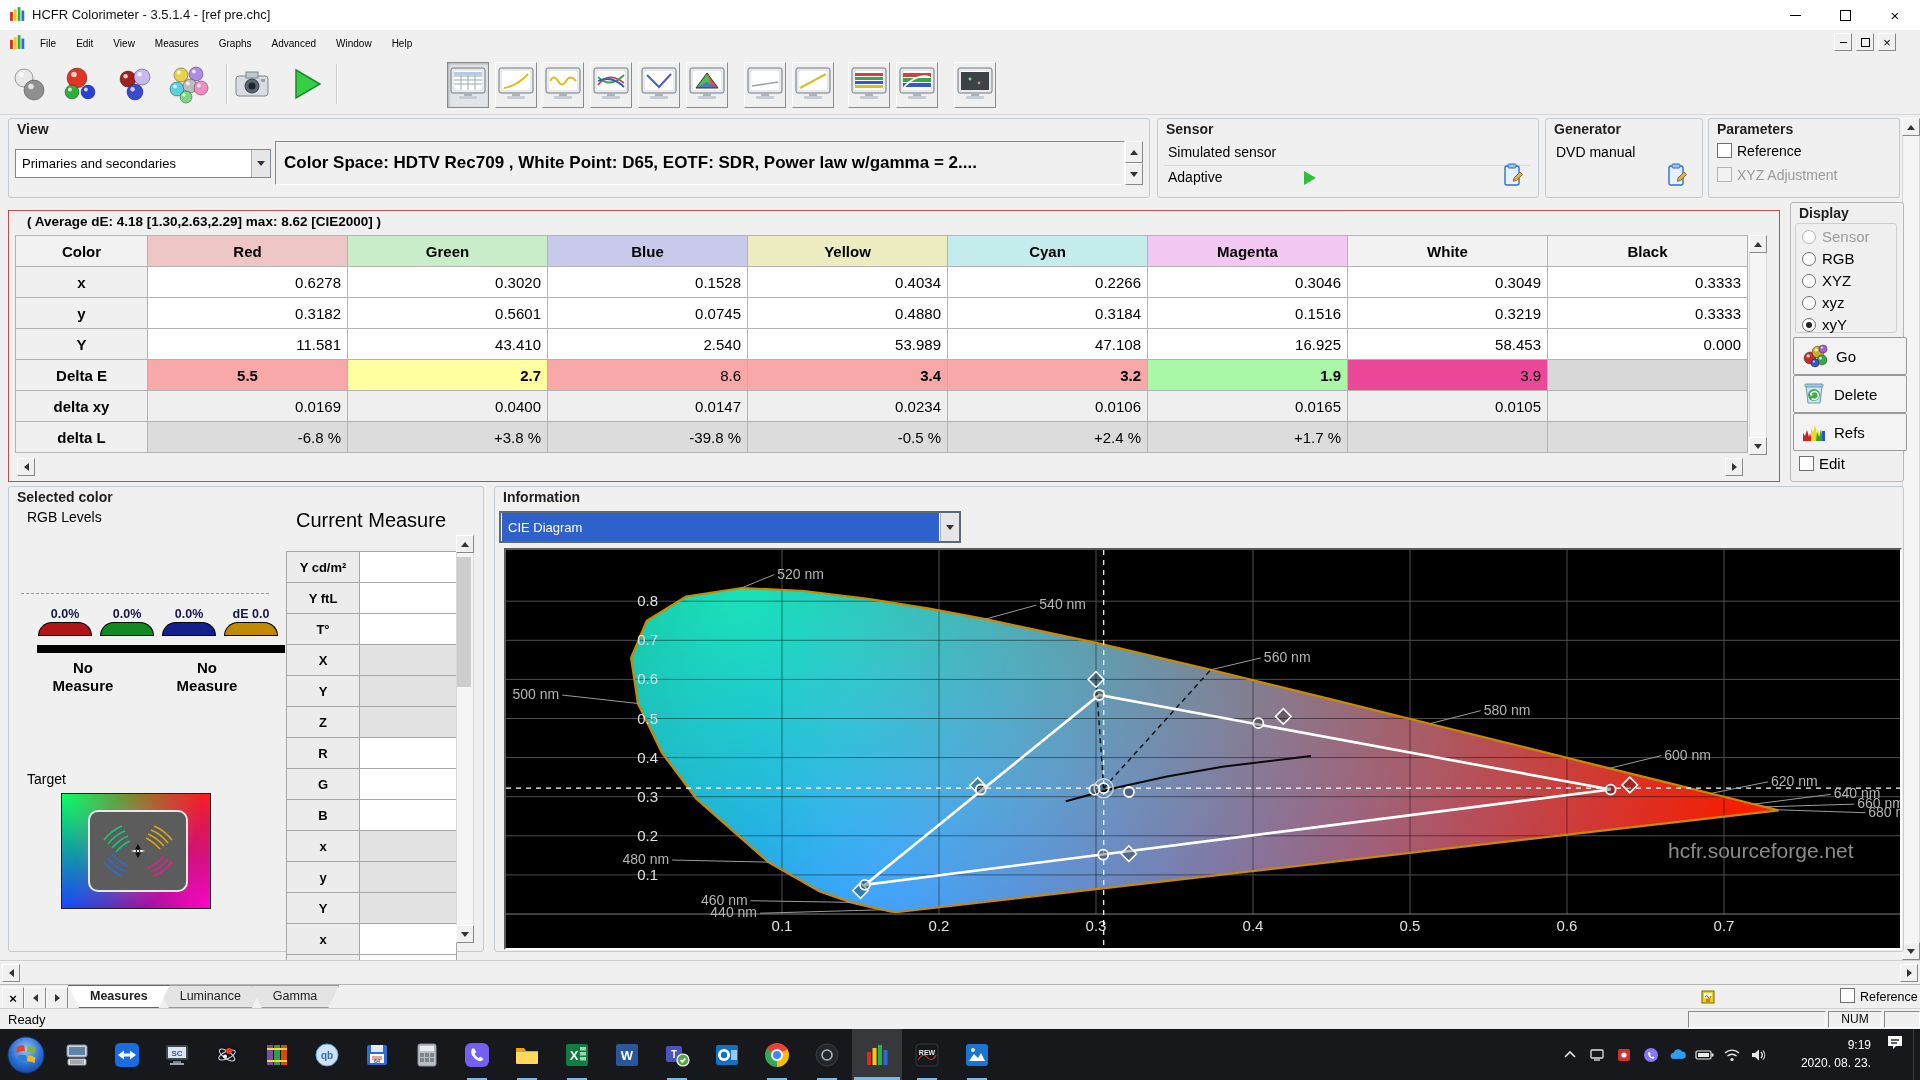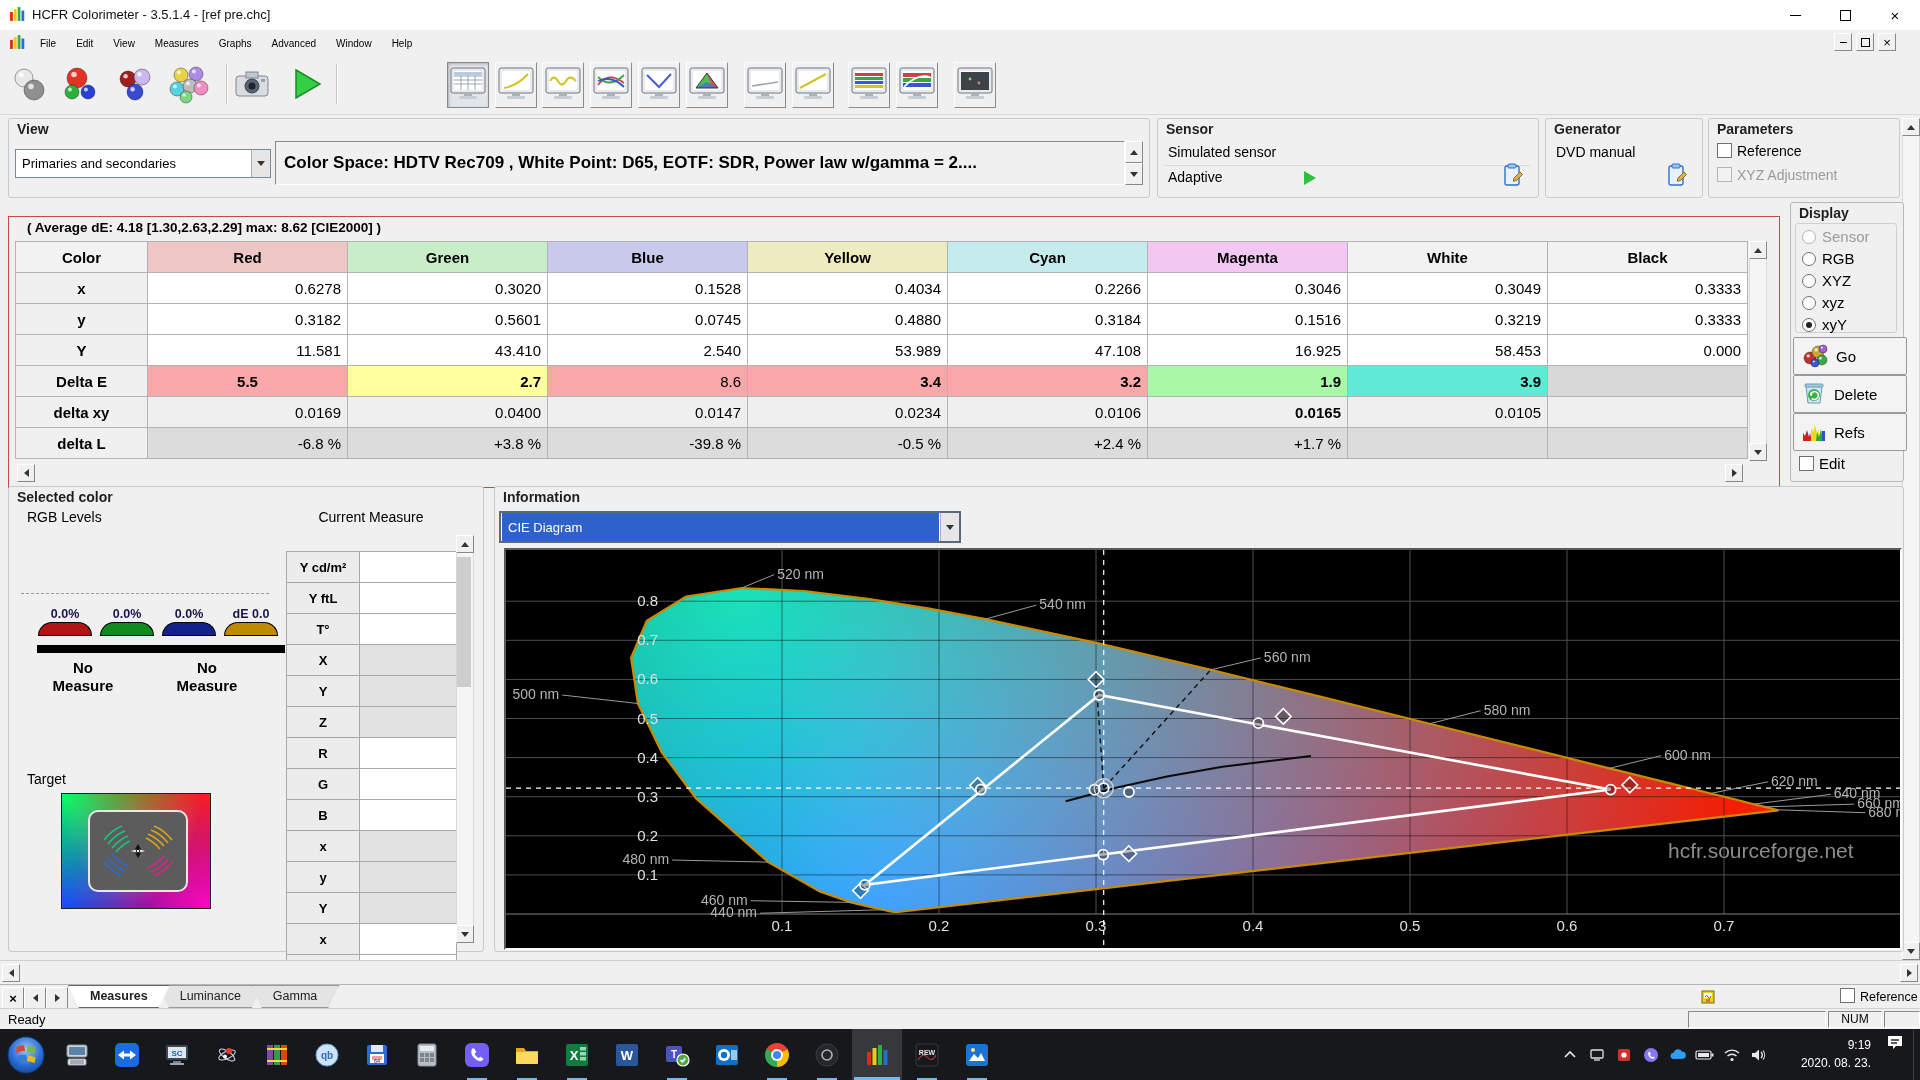--- a/index.html
+++ b/index.html
@@ -28,21 +28,21 @@
   .tri-l{width:0;height:0;border-top:4px solid transparent;border-bottom:4px solid transparent;border-right:5px solid #333}
   .tri-r{width:0;height:0;border-top:4px solid transparent;border-bottom:4px solid transparent;border-left:5px solid #333}
   .sunken{border-top:1px solid #8a8a8a;border-left:1px solid #8a8a8a;border-bottom:1px solid #fff;border-right:1px solid #fff;background:#f0f0f0}
   .sbtn{position:absolute;width:16px;height:16px;background:#f0f0f0;border-top:1px solid #fff;border-left:1px solid #fff;border-right:1px solid #888;border-bottom:1px solid #888;display:flex;align-items:center;justify-content:center}
   .chk{display:inline-block;width:13px;height:13px;background:#fff;border:1px solid #707070;vertical-align:-2px;margin-right:5px}
   .chk.dis{border-color:#b5b5b5;background:#f2f2f2}
   .radio{display:inline-block;width:12px;height:12px;border-radius:50%;background:#fff;border:1px solid #707070;vertical-align:-2px;margin-right:6px;position:relative}
   .radio.sel::after{content:"";position:absolute;left:3px;top:3px;width:6px;height:6px;border-radius:50%;background:#222}
   .radio.dis{border-color:#b5b5b5}
   
-  #measuresBox{left:8px;top:216px;width:1770px;height:270px;background:#f0f0f0;border:1px solid #c24b4b}
+  #measuresBox{left:8px;top:210px;width:1770px;height:270px;background:#f0f0f0;border:1px solid #c24b4b}
   #avgLine{position:absolute;left:18px;top:3px;font-weight:bold;font-size:13.5px}
   #mtable{position:absolute;left:6px;top:24px;border-collapse:collapse;table-layout:fixed}
   #mtable td,#mtable th{border:1px solid #b3b3b3;height:30px;font-size:15px;padding:0 6px;overflow:hidden}
   #mtable th{font-weight:bold;text-align:center}
   #mtable td.lab{font-weight:bold;text-align:center;background:#f0f0f0}
   #mtable td.val{text-align:right;background:#fff}
   
   .pushbtn{position:absolute;left:2px;width:106px;height:36px;background:#f3f3f3;border:1px solid #9a9a9a;border-radius:2px;display:flex;align-items:center;gap:6px;padding-left:6px;font-size:15px}
   
   #cmtable{position:absolute;border-collapse:collapse}
@@ -427,31 +427,31 @@
           <td class="val" style="">0.000</td>
         </tr>
         <tr>
           <td class="lab">Delta E</td>
           <td class="val" style="background:#f8a8a8;font-weight:bold;text-align:center;">5.5</td>
           <td class="val" style="background:#ffffa0;font-weight:bold;">2.7</td>
           <td class="val" style="background:#f8a8a8;font-weight:normal;">8.6</td>
           <td class="val" style="background:#f8a8a8;font-weight:bold;">3.4</td>
           <td class="val" style="background:#f8a8a8;font-weight:bold;">3.2</td>
           <td class="val" style="background:#a8f8a8;font-weight:bold;">1.9</td>
-          <td class="val" style="background:#5eead4;font-weight:bold;">3.9</td>
+          <td class="val" style="background:#ec4899;font-weight:normal;">3.9</td>
           <td class="val" style="background:#d8d8d8;font-weight:bold;"></td>
         </tr>
         <tr>
           <td class="lab">delta xy</td>
           <td class="val" style="background:#efefef;">0.0169</td>
           <td class="val" style="background:#efefef;">0.0400</td>
           <td class="val" style="background:#efefef;">0.0147</td>
           <td class="val" style="background:#efefef;">0.0234</td>
           <td class="val" style="background:#efefef;">0.0106</td>
-          <td class="val" style="background:#efefef;font-weight:bold;">0.0165</td>
+          <td class="val" style="background:#efefef;">0.0165</td>
           <td class="val" style="background:#efefef;">0.0105</td>
           <td class="val" style="background:#efefef;"></td>
         </tr>
         <tr>
           <td class="lab">delta L</td>
           <td class="val" style="background:#dcdcdc;">-6.8 %</td>
           <td class="val" style="background:#dcdcdc;">+3.8 %</td>
           <td class="val" style="background:#dcdcdc;">-39.8 %</td>
           <td class="val" style="background:#dcdcdc;">-0.5 %</td>
           <td class="val" style="background:#dcdcdc;">+2.4 %</td>
@@ -522,21 +522,21 @@
           </svg></span>
         <span>Refs</span>
       </div>
     </div>
   <label class="abs" style="left:8px;top:252px;font-size:15px"><span class="chk"></span><span>Edit</span></label>
 </div>
 
 <div class="panel" style="left:8px;top:486px;width:474px;height:464px">
   <span class="ptitle">Selected color</span>
   <span class="abs" style="left:18px;top:22px;font-size:14px">RGB Levels</span>
-  <span class="abs" style="left:277px;top:22px;width:170px;text-align:center;font-size:14px">Current Measure</span>
+  <span class="abs" style="left:277px;top:22px;width:170px;text-align:center;font-size:20px">Current Measure</span>
 
   <div class="abs" style="left:12px;top:106px;width:248px;border-top:1px dashed #9a9a9a"></div>
   <div id="rgbBars" class="abs" style="left:28px;top:120px;width:248px;height:46px">
       <div style="position:absolute;left:0px;width:56px;text-align:center">
    <div style="font-size:12.5px;font-weight:bold;color:#15154a">0.0%</div>
    <div style="margin:1px auto 0;width:52px;height:12px;background:#b01414;border:1px solid #000;border-radius:26px 26px 0 0"></div>
  </div>
       <div style="position:absolute;left:62px;width:56px;text-align:center">
    <div style="font-size:12.5px;font-weight:bold;color:#15154a">0.0%</div>
    <div style="margin:1px auto 0;width:52px;height:12px;background:#0f8a1f;border:1px solid #000;border-radius:26px 26px 0 0"></div>

